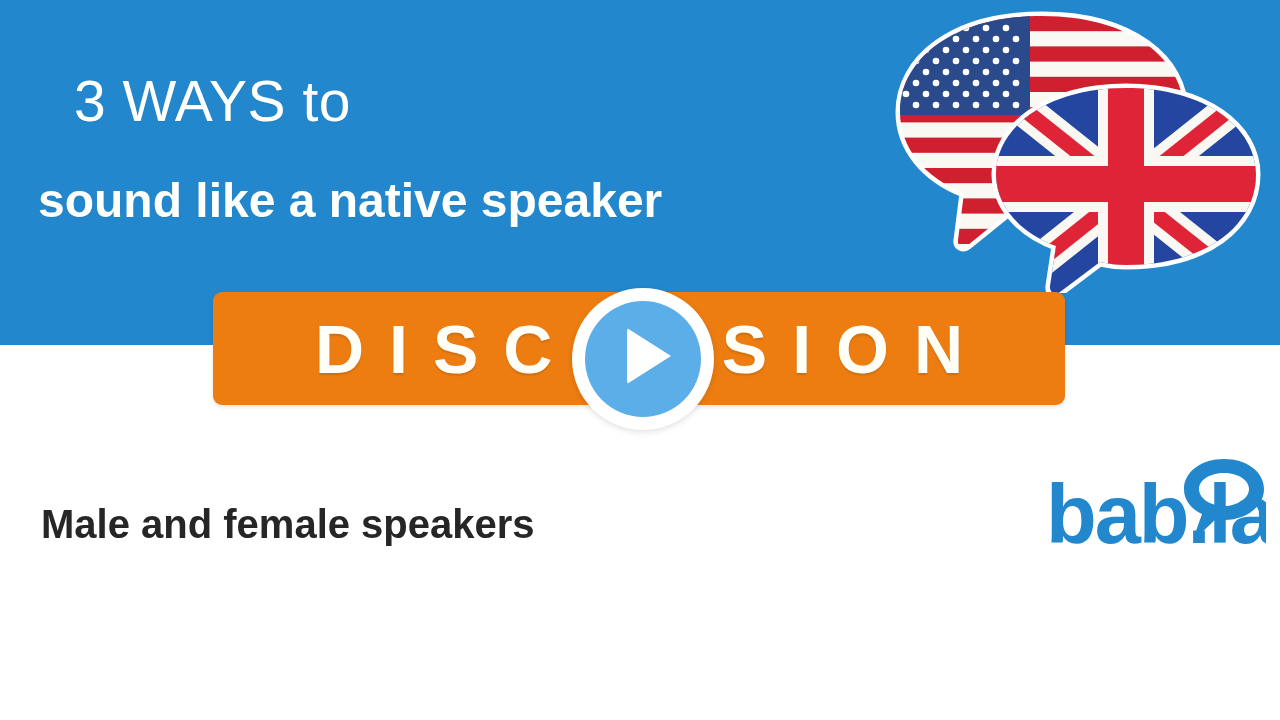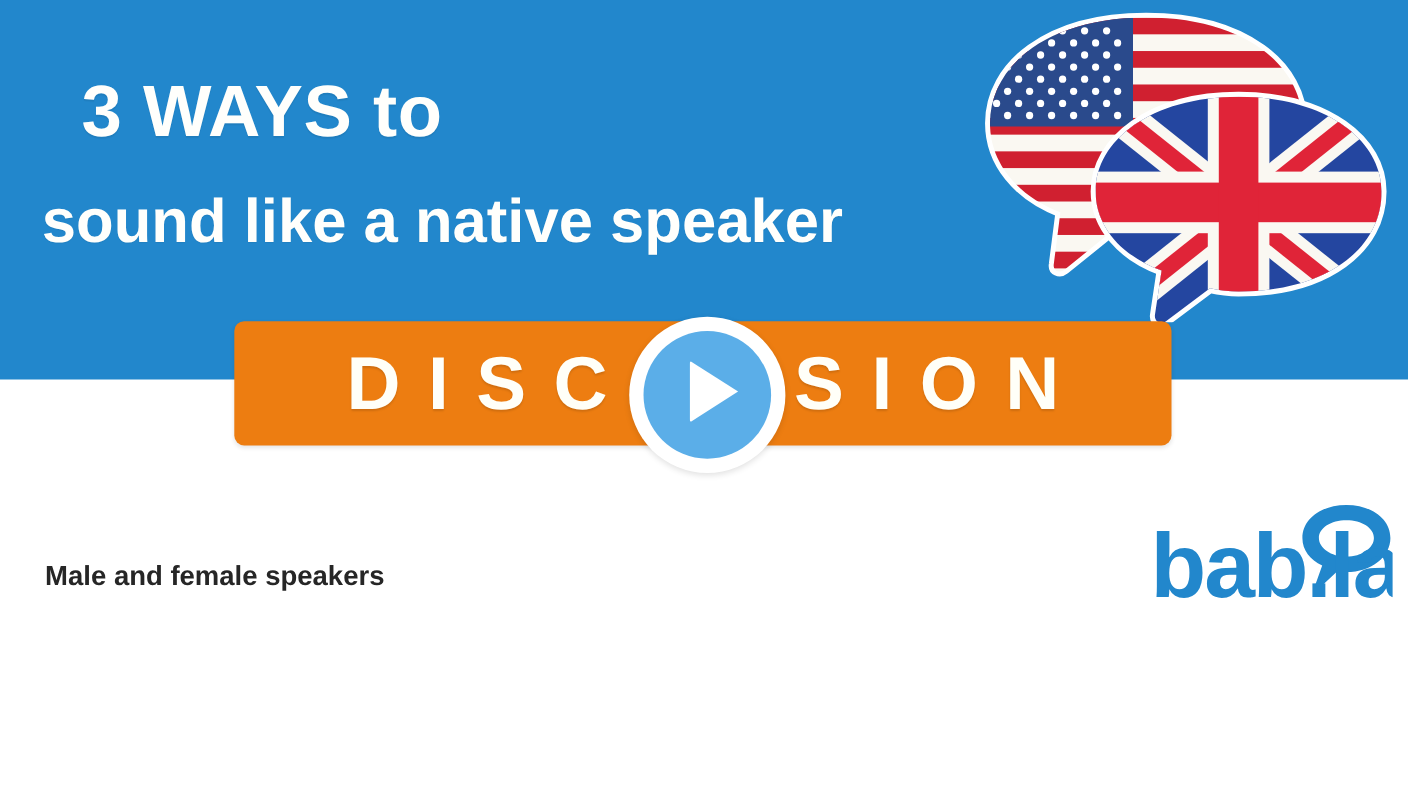--- a/index.html
+++ b/index.html
@@ -17,33 +17,33 @@
     position:absolute; left:0; top:0; width:1280px; height:345px;
     background:#2287CC;
   }
 
   
   .headline-wrap {
     position:absolute; left:74px; top:62px; width:820px;
   }
   .headline-1 {
     font-family:"Liberation Sans", sans-serif;
-    font-weight:bold;
-    font-size:66px;
+    font-weight:normal;
+    font-size:57px;
     line-height:78px;
     color:#FFFFFC;
     letter-spacing:0.5px;
     white-space:nowrap;
     text-shadow:0 1px 1px rgba(0,0,0,0.07);
   }
   .headline-2 {
     position:absolute; left:-36px; top:108px;
     font-family:"Liberation Sans", sans-serif;
     font-weight:bold;
-    font-size:56px;
+    font-size:48px;
     line-height:62px;
     color:#FFFFFC;
     letter-spacing:0px;
     white-space:nowrap;
     text-shadow:0 1px 1px rgba(0,0,0,0.06);
   }
 
   
   .bubbles { position:absolute; left:892px; top:8px; width:376px; height:285px; }
   .bubbles svg { display:block; width:376px; height:285px; }
@@ -93,21 +93,21 @@
     border-radius:3px;
   }
 
   
   .bullets {
     position:absolute; left:41px; top:495px; width:700px;
   }
   .bullet-line {
     font-family:"Liberation Sans", sans-serif;
     font-weight:bold;
-    font-size:25px;
+    font-size:40px;
     line-height:59px;
     color:#262626;
     white-space:nowrap;
     letter-spacing:0px;
   }
 
   
   .logo { position:absolute; left:1002px; top:455px; width:220px; height:105px;margin-left:44px; }
   .logo svg { display:block; width:220px; height:105px; }
 </style>

